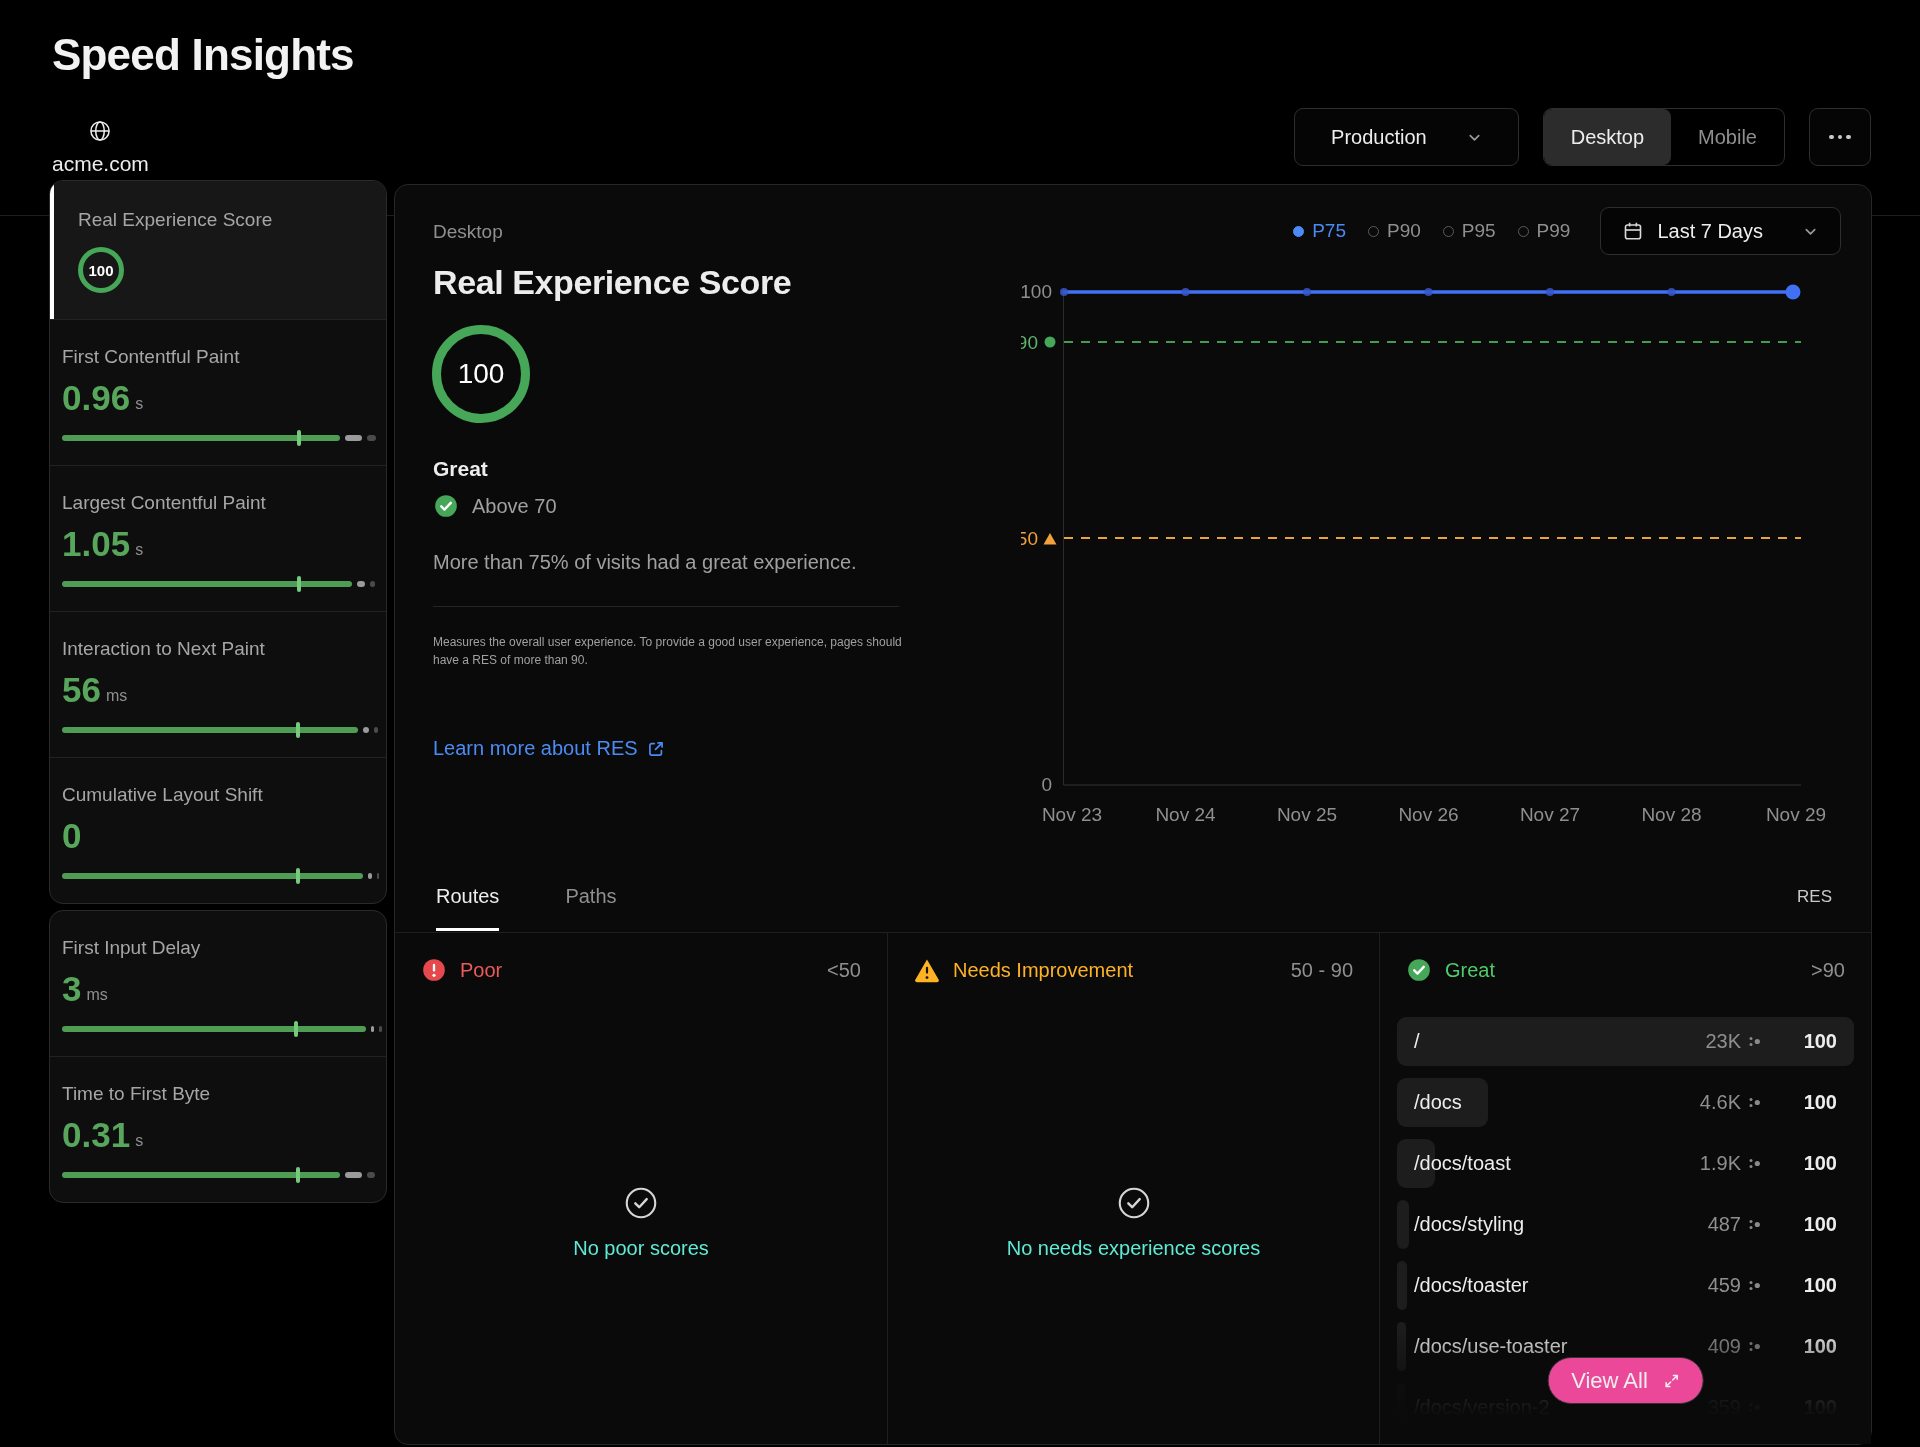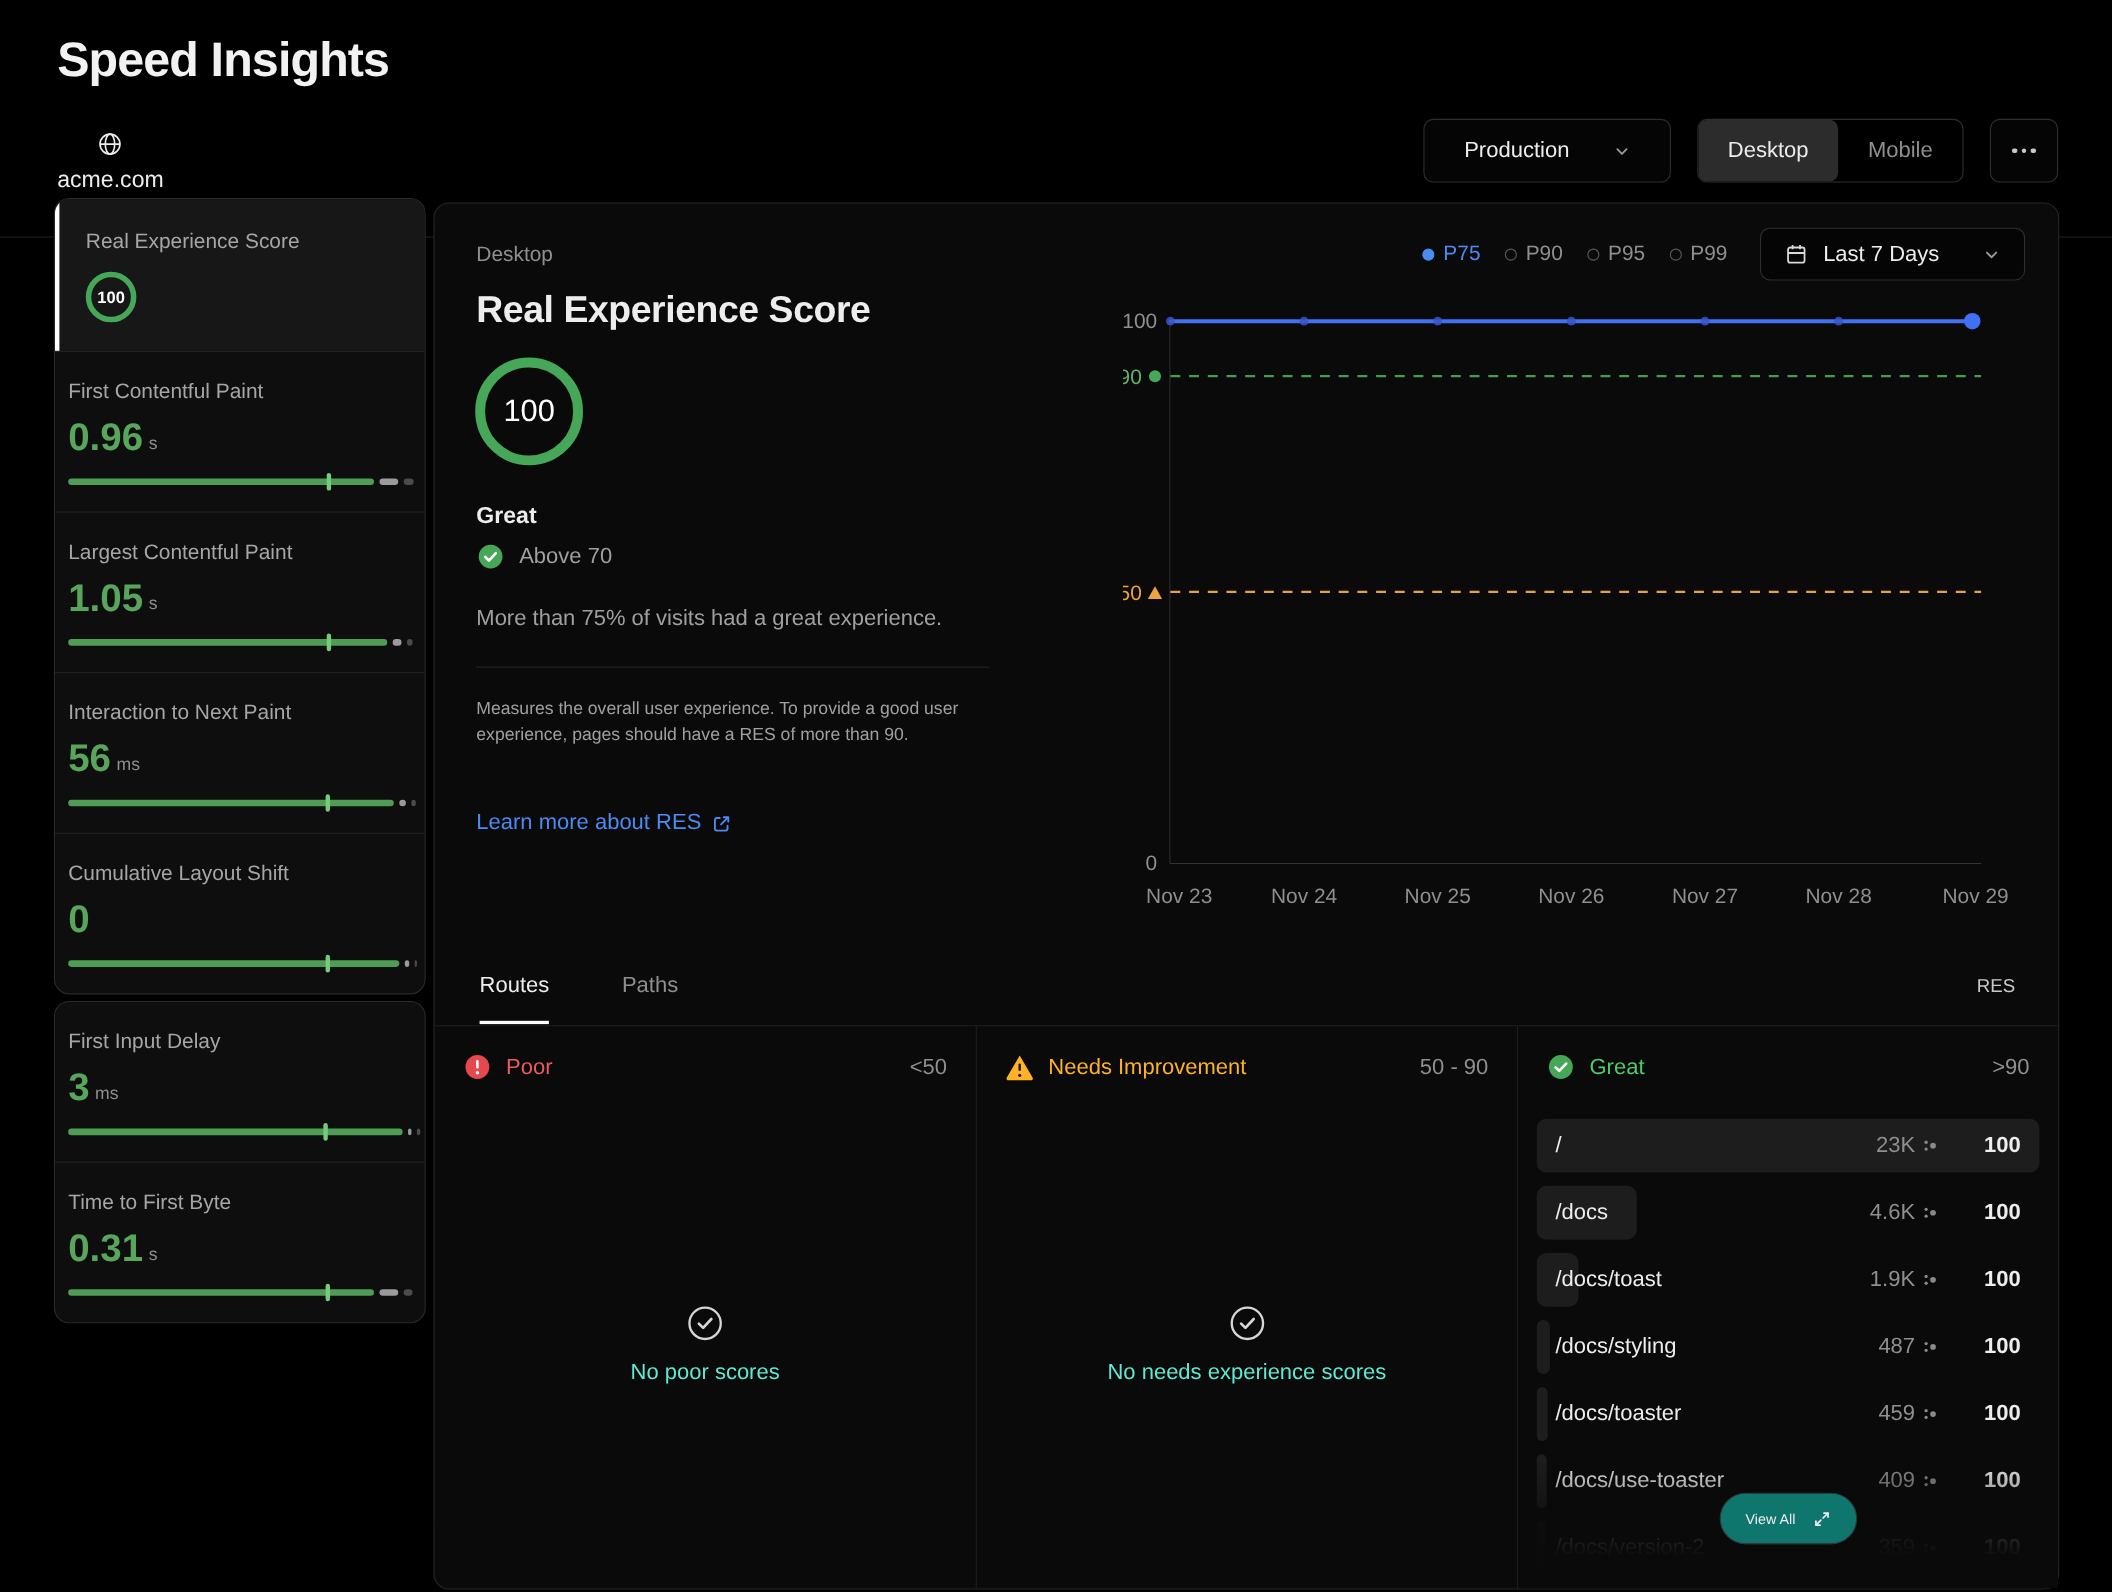--- a/index.html
+++ b/index.html
@@ -47,21 +47,21 @@
 
   
   .panel { position:absolute; left:394px; top:184px; width:1478px; height:1261px; background:#0a0a0a; border:1px solid #262626; border-radius:14px; }
   .device-label { position:absolute; left:38px; top:36px; font-size:19px; color:#8f8f8f; }
   .panel-title { position:absolute; left:38px; top:78px; font-size:34px; font-weight:700; letter-spacing:-0.4px; }
   .big-ring { position:absolute; left:37px; top:140px; }
   .rating { position:absolute; left:38px; top:272px; font-size:21px; font-weight:700; }
   .threshold-row { position:absolute; left:38px; top:308px; display:flex; align-items:center; gap:13px; font-size:20px; color:#a0a0a0; }
   .summary { position:absolute; left:38px; top:366px; font-size:20px; color:#a0a0a0; }
   .info-divider { position:absolute; left:38px; top:421px; width:466px; height:1px; background:#242424; }
-  .description { position:absolute; left:38px; top:448px; width:490px; font-size:16px; line-height:1.52; color:#a0a0a0; }
+  .description { position:absolute; left:38px; top:448px; width:490px; font-size:12px; line-height:1.52; color:#a0a0a0; }
   .learn-link { position:absolute; left:38px; top:552px; display:flex; align-items:center; gap:9px; font-size:20px; color:#4b8bf4; cursor:pointer; }
 
   .chart-controls { position:absolute; top:22px; right:30px; display:flex; align-items:center; gap:30px; }
   .legend { display:flex; align-items:center; gap:22px; }
   .legend-item { display:flex; align-items:center; gap:8px; font-size:19px; color:#8f8f8f; cursor:pointer; }
   .legend-item .dot { width:11px; height:11px; border-radius:50%; border:1.5px solid #5a5a5a; }
   .legend-item.selected { color:#4b8bf4; }
   .legend-item.selected .dot { background:#4b8bf4; border-color:#4b8bf4; }
   .range-btn { height:48px; padding:0 22px; gap:14px; font-size:20px; }
   .range-btn .chev { margin-left:26px; }
@@ -90,21 +90,21 @@
   .routes-list { position:absolute; left:17px; right:17px; top:84px; }
   .route-row { position:relative; height:49px; margin-bottom:12px; display:flex; align-items:center; padding:0 17px; font-size:20px; border-radius:9px; cursor:pointer; }
   .route-row.faded { opacity:.55; }
   .row-bar { position:absolute; left:0; top:0; height:100%; background:#1d1d1d; border-radius:9px; }
   .route-path { position:relative; flex:1; color:#ededed; }
   .route-count { position:relative; color:#8f8f8f; margin-right:7px; }
   .samples-icon { position:relative; width:13px; height:13px; fill:#8a8a8a; }
   .route-score { position:relative; width:76px; text-align:right; font-weight:700; color:#ededed; }
 
   .fade { position:absolute; left:0; right:0; bottom:0; height:118px; background:linear-gradient(180deg, rgba(10,10,10,0), rgba(10,10,10,.95) 72%, #0a0a0a); z-index:2; pointer-events:none; }
-  .view-all { position:absolute; left:50%; transform:translateX(-50%); top:424px; height:47px; padding:0 23px; border:1px solid #333; border-radius:24px; background:#0f766e; display:flex; align-items:center; gap:16px; font-size:13px; font-weight:500; color:#ededed; z-index:3; cursor:pointer; }
+  .view-all { position:absolute; left:50%; transform:translateX(-50%); top:424px; height:47px; padding:0 23px; border:1px solid #333; border-radius:24px; background:#ec4899; display:flex; align-items:center; gap:16px; font-size:22px; font-weight:500; color:#ededed; z-index:3; cursor:pointer; }
 </style>
 </head>
 <body>
 
 <div class="page-title">Speed Insights</div>
 
 <div class="domain-row">
   <svg width="22" height="22" viewBox="0 0 16 16">
     <g fill="none" stroke="#ededed" stroke-width="1.1">
       <circle cx="8" cy="8" r="6.6"></circle>

